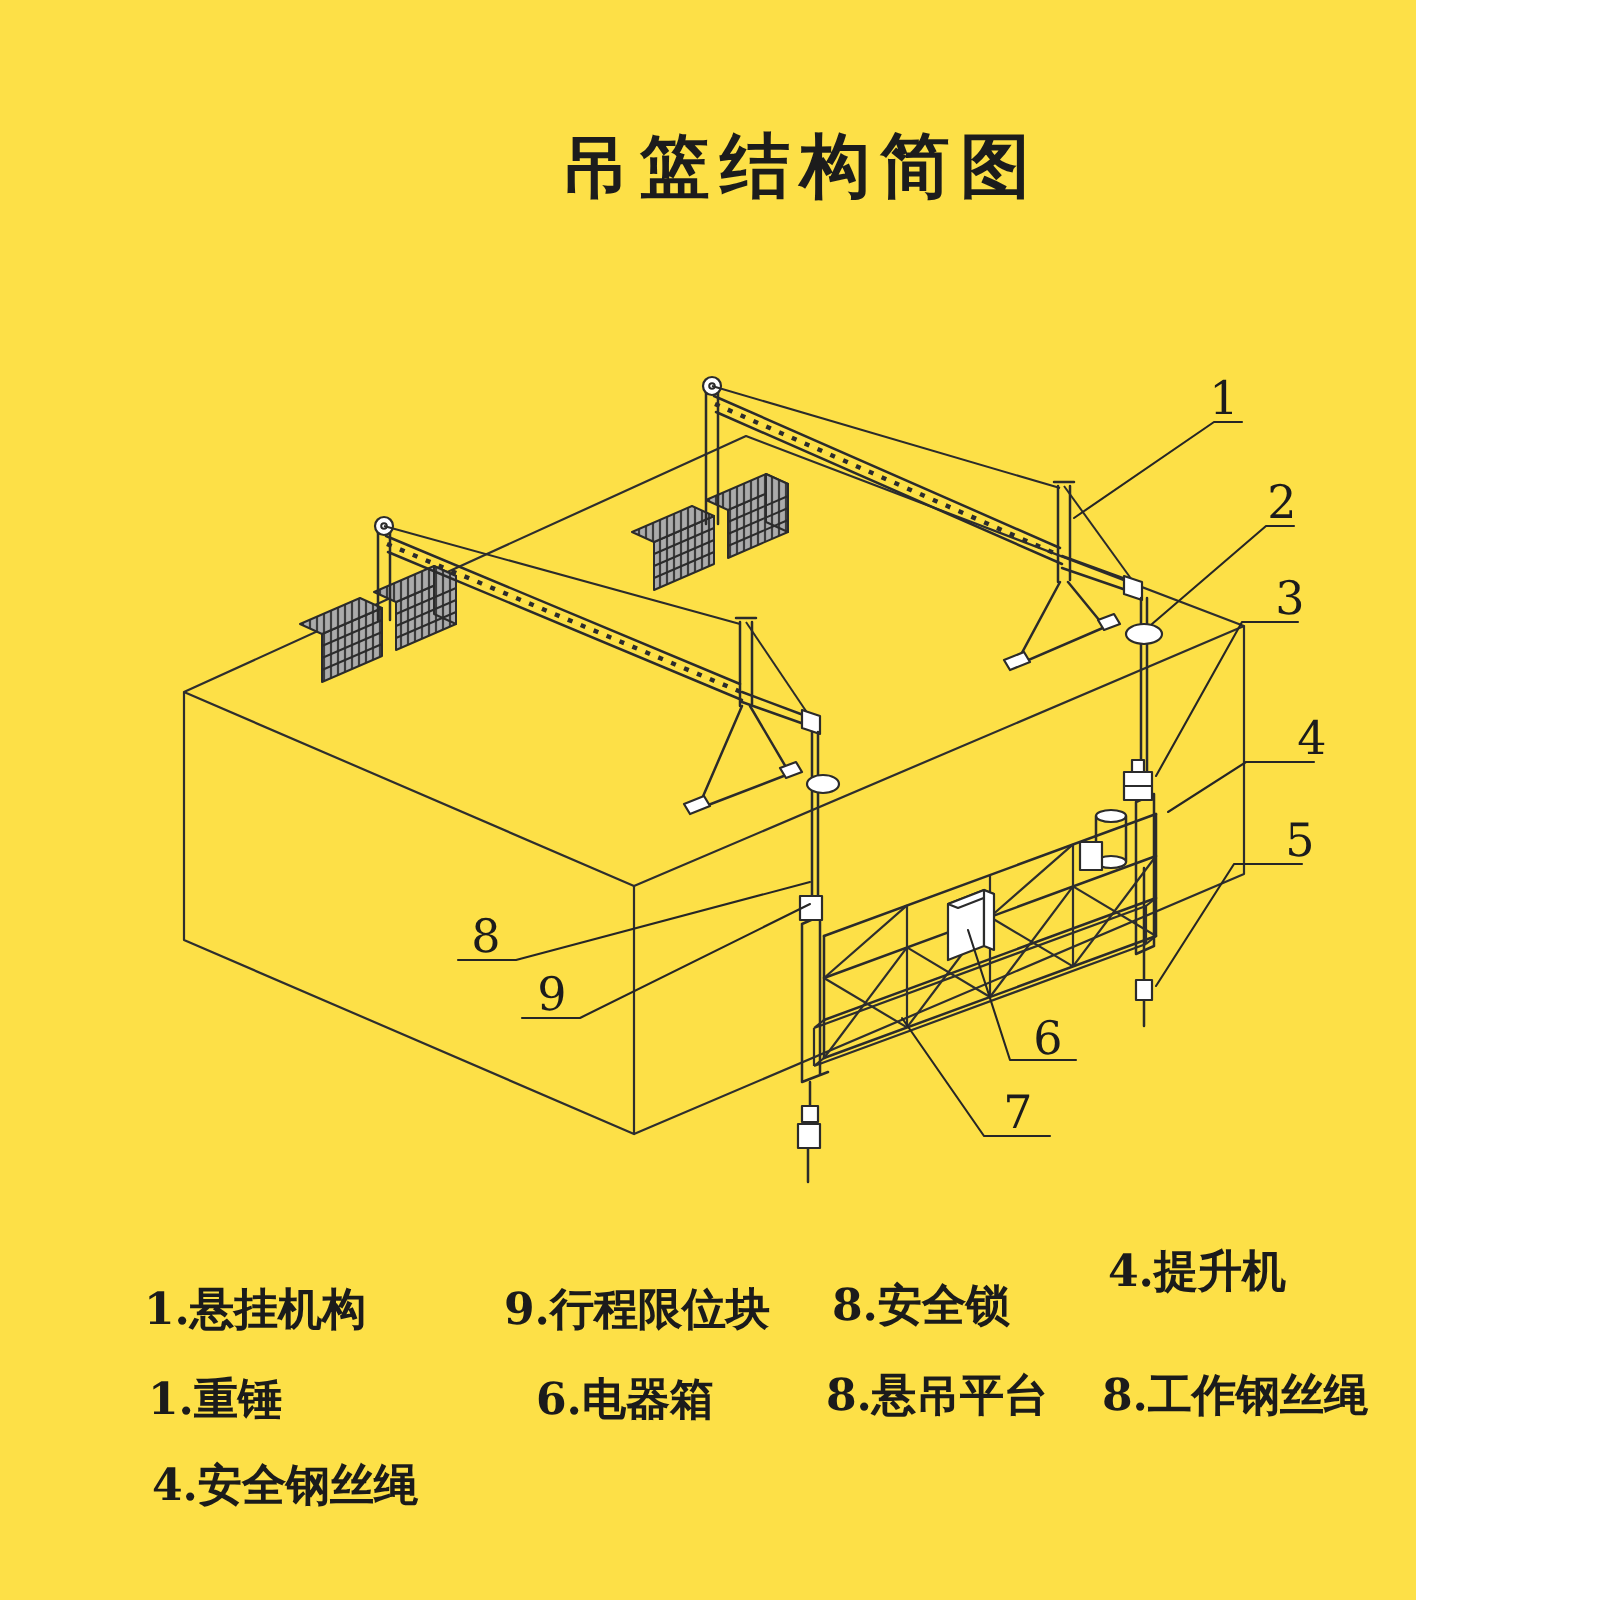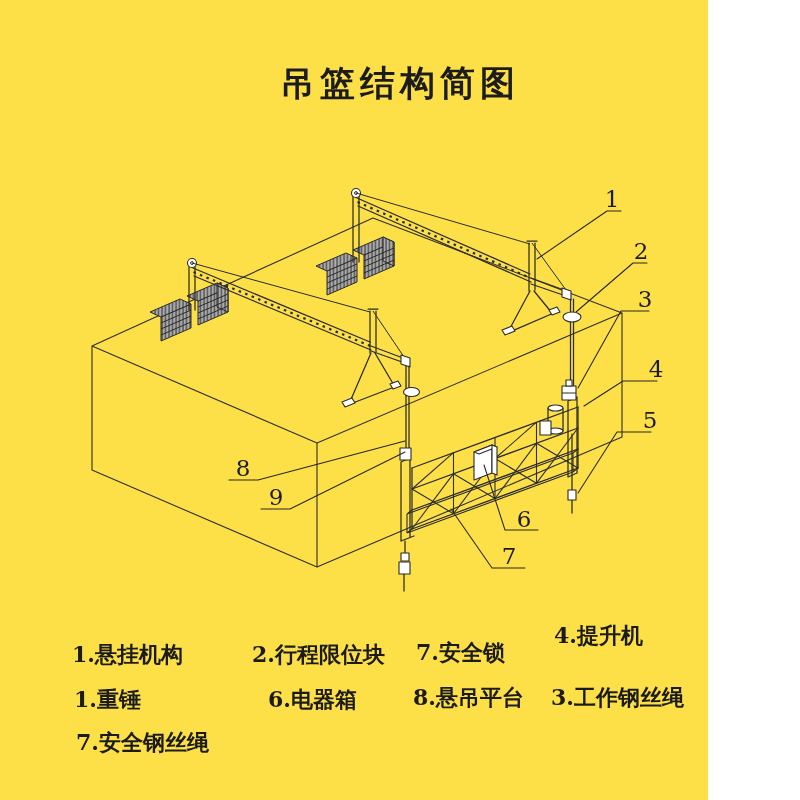--- a/index.html
+++ b/index.html
@@ -166,23 +166,23 @@
       </g>
       <g>
         <path class="ld" d="M261,509 L290,509 M290,509 L405,452"></path>
         <text class="ct" x="276" y="505">9</text>
       </g>
     </g>
   </svg>
 
   <div>
     <span class="legend-item" style="left:72px;top:640px">1.悬挂机构</span>
-    <span class="legend-item" style="left:252px;top:640px">2.行程限位块</span>
-    <span class="legend-item" style="left:416px;top:638px">7.安全锁</span>
+    <span class="legend-item" style="left:252px;top:640px">9.行程限位块</span>
+    <span class="legend-item" style="left:416px;top:638px">8.安全锁</span>
     <span class="legend-item" style="left:554px;top:621px">4.提升机</span>
     <span class="legend-item" style="left:74px;top:685px">1.重锤</span>
     <span class="legend-item" style="left:268px;top:685px">6.电器箱</span>
     <span class="legend-item" style="left:413px;top:683px">8.悬吊平台</span>
-    <span class="legend-item" style="left:551px;top:683px">3.工作钢丝绳</span>
-    <span class="legend-item" style="left:76px;top:728px">7.安全钢丝绳</span>
+    <span class="legend-item" style="left:551px;top:683px">8.工作钢丝绳</span>
+    <span class="legend-item" style="left:76px;top:728px">4.安全钢丝绳</span>
   </div>
 
 </div>
 
 </body></html>

